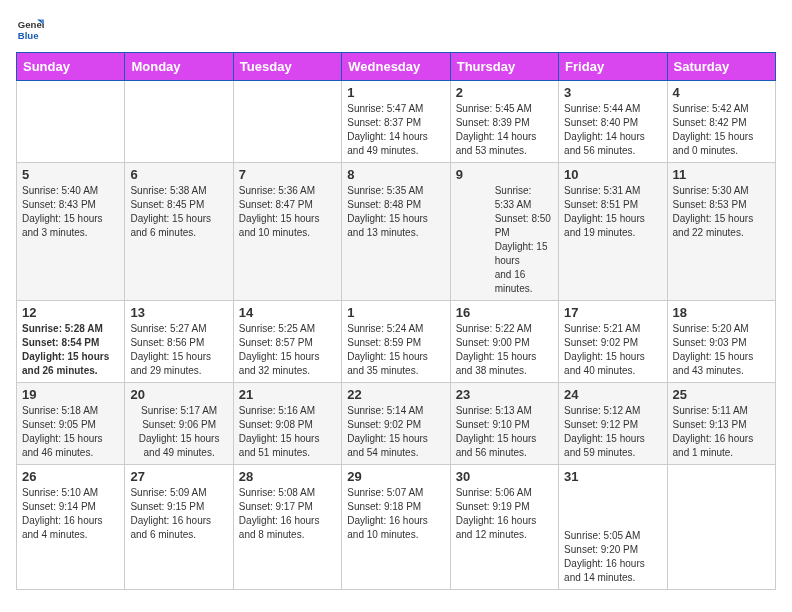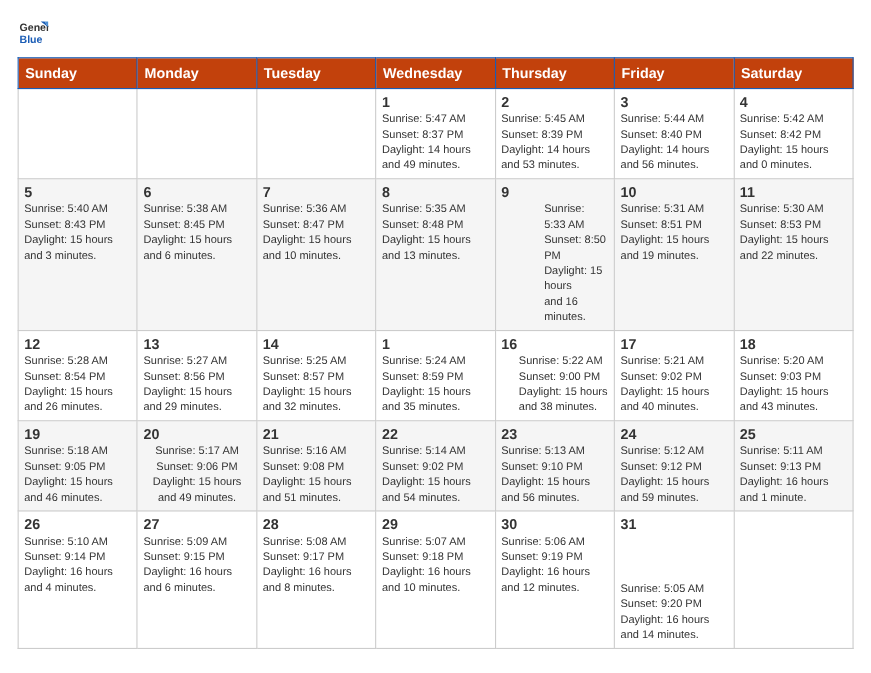--- a/index.html
+++ b/index.html
@@ -36,21 +36,21 @@
     .location {
       font-size: 16px;
       color: #555;
     }
     .calendar {
       width: 100%;
       border-collapse: collapse;
       border: 1px solid #ccc;
     }
     .calendar th {
-      background-color: #c2410c;
+      background-color: #d946ef;
       color: #fff;
       font-size: 13px;
       font-weight: bold;
       text-align: left;
       padding: 6px 6px;
       border: 1px solid #1a5cb5;
     }
     .calendar td {
       vertical-align: top;
       border: 1px solid #ccc;
@@ -194,21 +194,21 @@
           <span class="day-num">11</span>
           <div class="day-info" style="white-space: pre-line;">Sunrise: 5:30 AM
 Sunset: 8:53 PM
 Daylight: 15 hours
 and 22 minutes.</div>
         </td>
       </tr>
       <tr>
         <td>
           <span class="day-num">12</span>
-          <div class="day-info" style="white-space: pre-line;">Sunrise: 5:28 AM
+          <div class="day-info" style="white-space: pre-line; font-weight: bold;">Sunrise: 5:28 AM
 Sunset: 8:54 PM
 Daylight: 15 hours
 and 26 minutes.</div>
         </td>
         <td>
           <span class="day-num">13</span>
           <div class="day-info" style="white-space: pre-line;">Sunrise: 5:27 AM
 Sunset: 8:56 PM
 Daylight: 15 hours
 and 29 minutes.</div>
@@ -222,21 +222,21 @@
         </td>
         <td>
           <span class="day-num">1</span>
           <div class="day-info" style="white-space: pre-line;">Sunrise: 5:24 AM
 Sunset: 8:59 PM
 Daylight: 15 hours
 and 35 minutes.</div>
         </td>
         <td>
           <span class="day-num">16</span>
-          <div class="day-info" style="white-space: pre-line; margin-left: 16px;">Sunrise: 5:22 AM
+          <div class="day-info" style="white-space: pre-line;">Sunrise: 5:22 AM
 Sunset: 9:00 PM
 Daylight: 15 hours
 and 38 minutes.</div>
         </td>
         <td>
           <span class="day-num">17</span>
           <div class="day-info" style="white-space: pre-line;">Sunrise: 5:21 AM
 Sunset: 9:02 PM
 Daylight: 15 hours
 and 40 minutes.</div>

